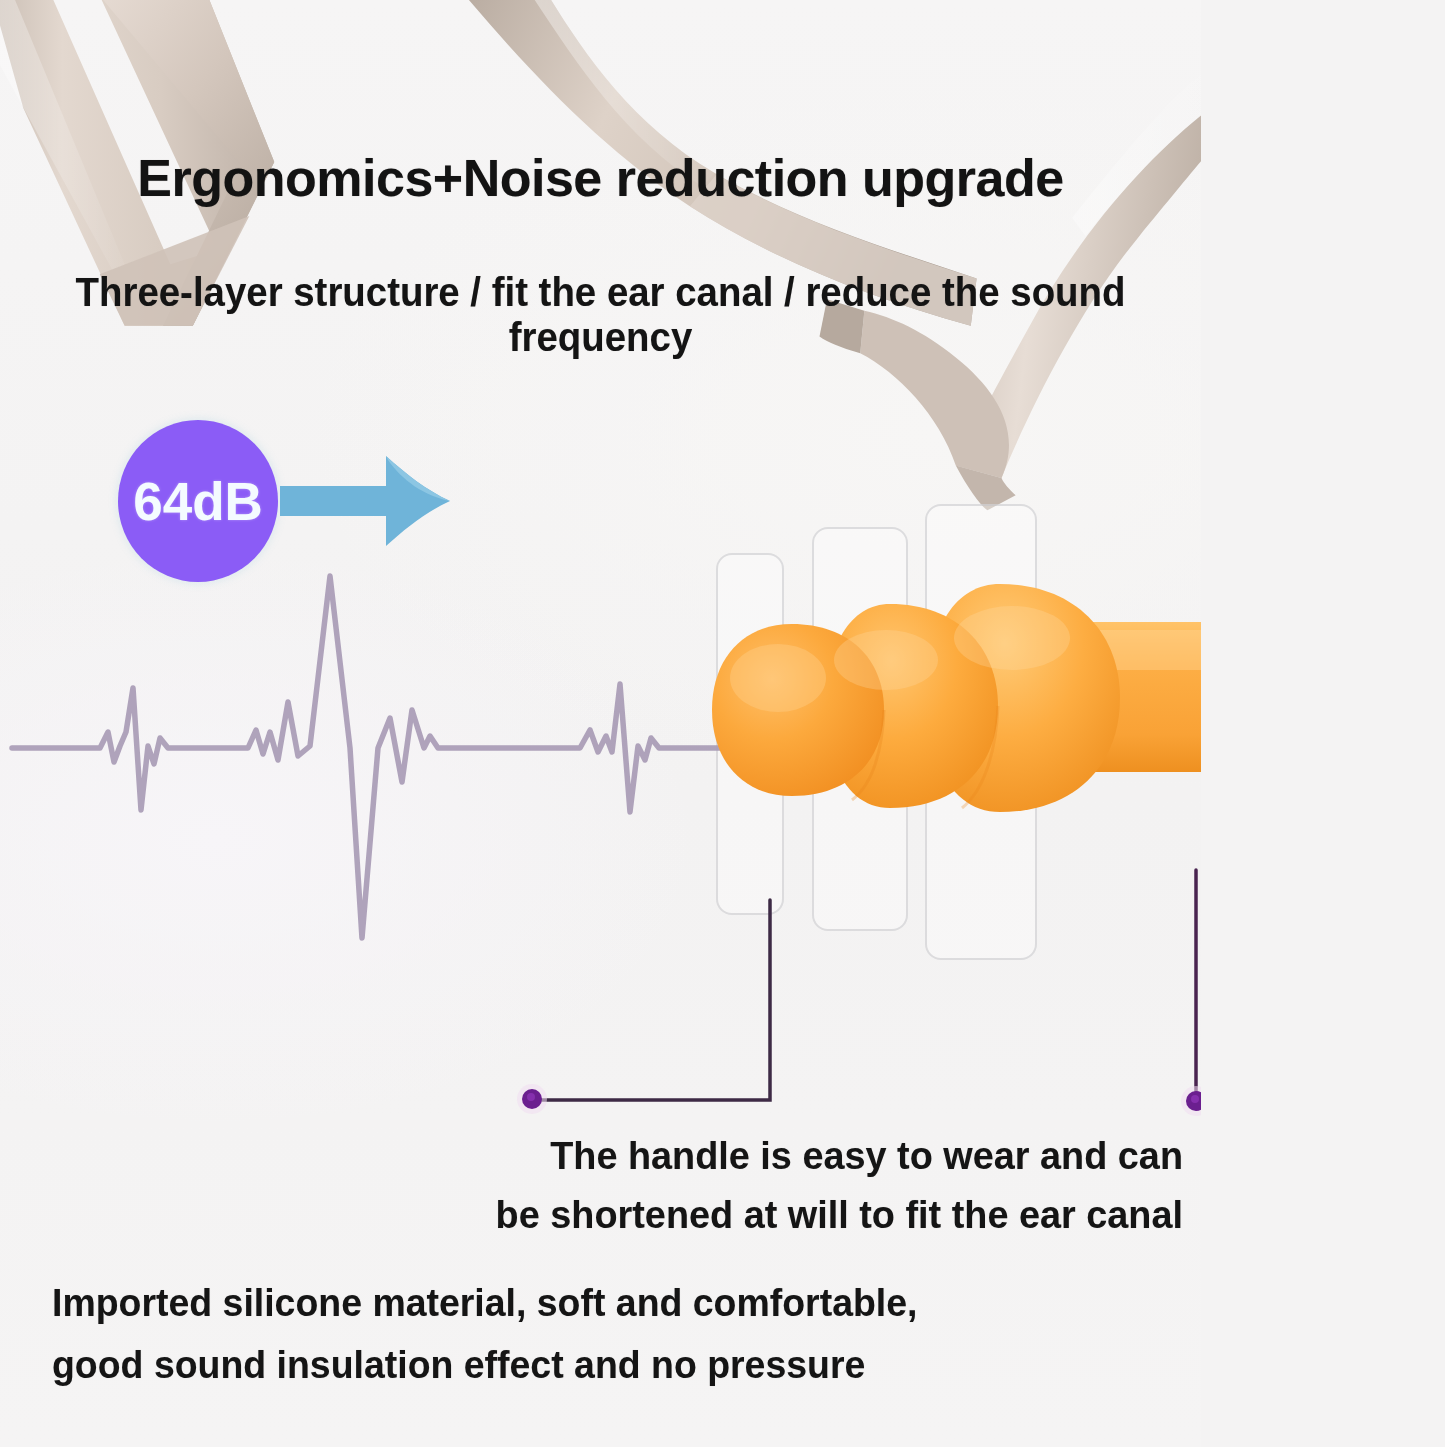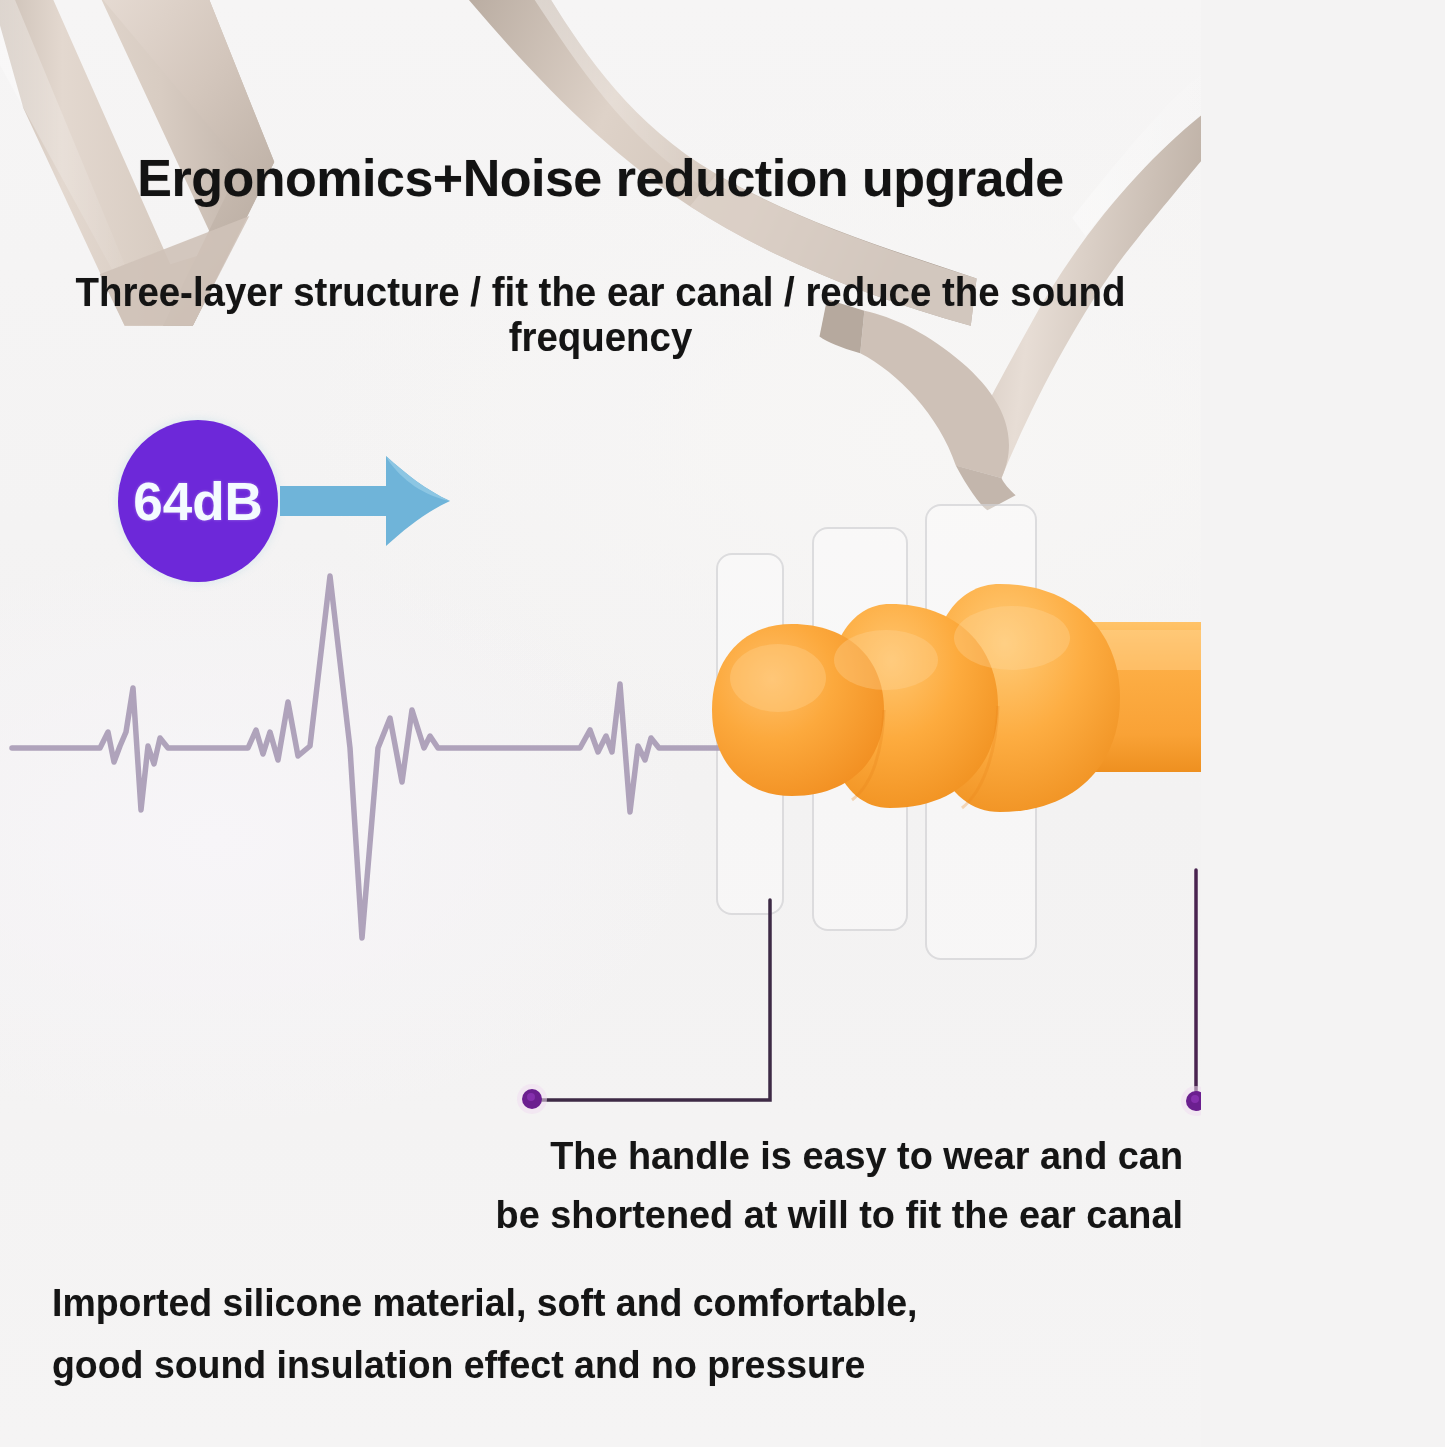--- a/index.html
+++ b/index.html
@@ -37,21 +37,21 @@
     font-size:40px;font-weight:700;color:#141414;
     font-family:"Liberation Sans", sans-serif;
     transform:scaleX(.96);
     text-shadow:0 0 1px rgba(0,0,0,.2);
     z-index:6;
   }
 
   
   .badge{
     position:absolute;border-radius:50%;
-    background:#6d28d9;
+    background:#8b5cf6;
     display:flex;align-items:center;justify-content:center;
     color:#f4fbff;font-weight:700;
     font-family:"Liberation Sans", sans-serif;
     text-shadow:0 0 3px rgba(255,255,255,.35);
     box-shadow:0 0 10px rgba(122,190,220,.25);
     z-index:5;
   }
   #badge-in{left:118px;top:420px;width:160px;height:162px;font-size:53px;}
   #badge-out{left:455px;top:423px;width:170px;height:158px;font-size:53px;}
 

